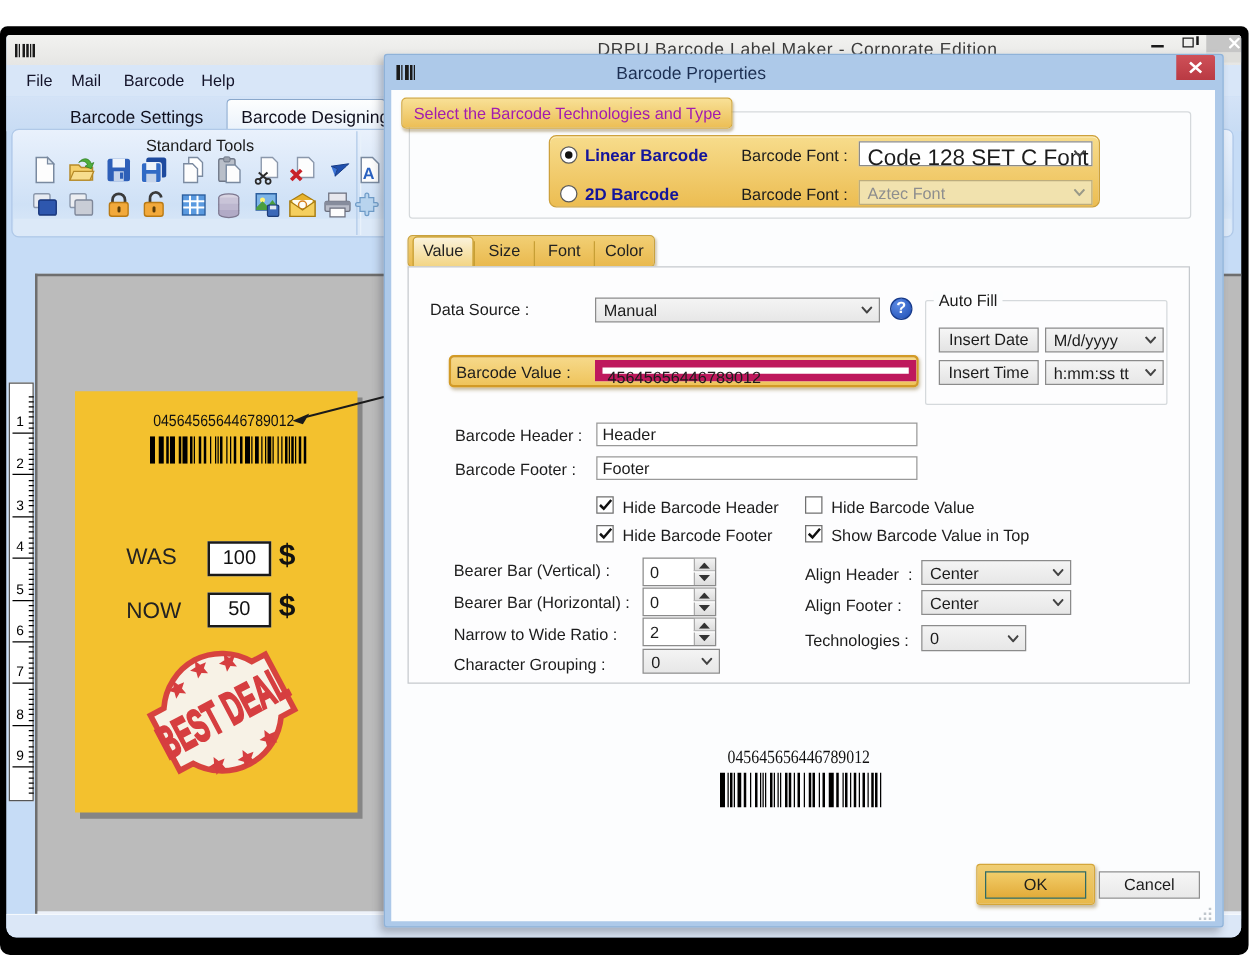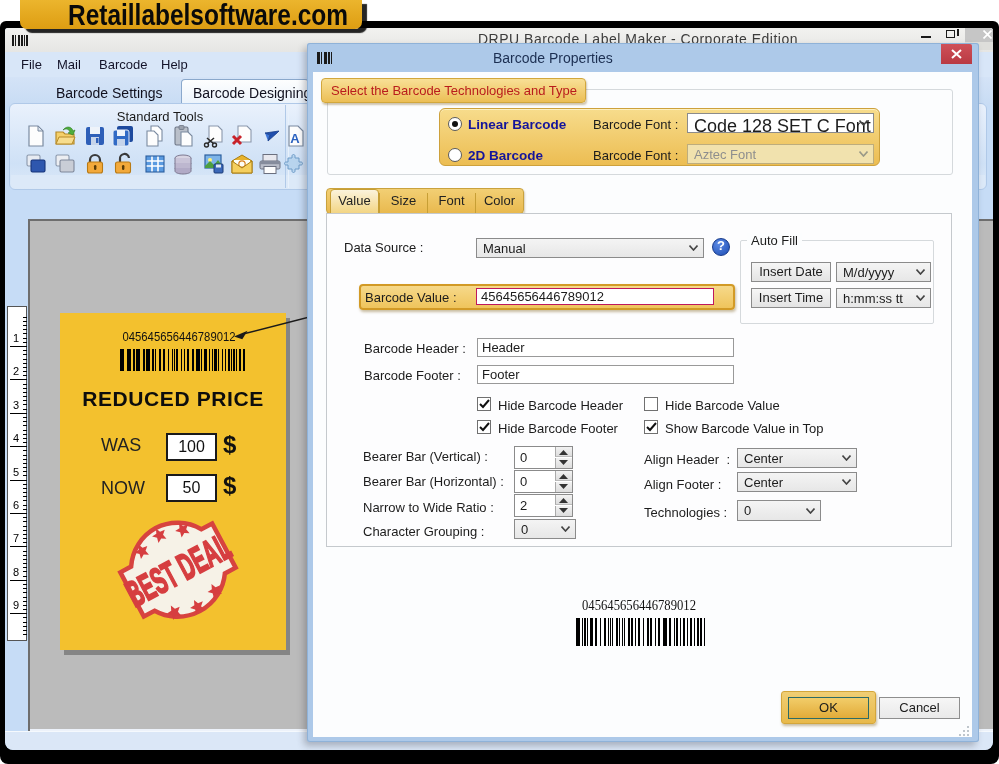--- a/index.html
+++ b/index.html
@@ -328,21 +328,20 @@
               <rect x="105.0" y="0" width="1" height="22"></rect>
               <rect x="108.0" y="0" width="2" height="22"></rect>
               <rect x="111.0" y="0" width="1" height="22"></rect>
               <rect x="113.0" y="0" width="2" height="22"></rect>
               <rect x="116.0" y="0" width="1" height="22"></rect>
               <rect x="119.0" y="0" width="2" height="22"></rect>
               <rect x="123.0" y="0" width="2" height="22"></rect>
             </g>
           </svg>
         </div>
-     <div class="abs" style="left:0;top:74px;width:226px;text-align:center;font-size:21px;font-weight:bold;letter-spacing:0.6px;color:#0d0d0d">REDUCED PRICE</div>
      <div class="abs" style="left:41px;top:122px;width:46px;font-size:18px;color:#222">WAS</div>
      <div class="abs" style="left:106px;top:120px;width:51px;height:28px;background:#fff;border:2px solid #1a1a1a;text-align:center;font-size:16px;color:#111;line-height:24px">100</div>
      <div class="abs" style="left:163px;top:118px;font-size:24px;font-weight:bold;color:#111">$</div>
      <div class="abs" style="left:41px;top:165px;width:46px;font-size:18px;color:#222">NOW</div>
      <div class="abs" style="left:106px;top:161px;width:51px;height:28px;background:#fff;border:2px solid #1a1a1a;text-align:center;font-size:16px;color:#111;line-height:24px">50</div>
      <div class="abs" style="left:163px;top:159px;font-size:24px;font-weight:bold;color:#111">$</div>
      <svg class="abs" style="left:43px;top:182px" width="150" height="150" viewBox="0 0 150 150">
        <g transform="rotate(-28 75 75)">
          <path d="M75 27.5 A47.5 47.5 0 0 1 114.8 50 L127 50 L127 100 L114.8 100 A47.5 47.5 0 0 1 35.2 100 L23 100 L23 50 L35.2 50 A47.5 47.5 0 0 1 75 27.5 Z" fill="#f7f4ef" stroke="#d63e40" stroke-width="4.5" opacity="0.96"></path>
          <text x="75" y="88" text-anchor="middle" textLength="112" lengthAdjust="spacingAndGlyphs" font-family="Liberation Sans" font-weight="bold" font-size="37" fill="#d63e40" stroke="#d63e40" stroke-width="2">BEST DEAL</text>
@@ -360,25 +359,20 @@
        </g>
      </svg>
   </div>
 
   <svg class="abs" style="left:222px;top:268px" width="140" height="50" viewBox="0 0 140 50">
     <path d="M133 8 L16 38" stroke="#1a1a1a" stroke-width="1.5" fill="none"></path>
     <path d="M7 40.5 l13.5 -5.8 -5.2 8.6 z" fill="#1a1a1a"></path>
   </svg>
 </div>
 
-<div class="abs" style="left:20px;top:0;width:342px;height:29px;background:linear-gradient(#ecb52d,#dd9d12);border-radius:0 0 7px 7px;box-shadow:5px 4px 1px rgba(0,0,0,.85)">
-  <svg class="abs" style="left:0;top:0" width="342" height="29">
-        <text x="188" y="25" text-anchor="middle" textLength="280" lengthAdjust="spacingAndGlyphs" font-family="Liberation Sans" font-size="30" font-weight="bold" fill="#0a0a0a">Retaillabelsoftware.com</text>
-      </svg>
-</div>
 
 <div class="abs" style="left:307px;top:43px;width:672px;height:699px;background:#adc9e9;border-radius:3px;box-shadow:0 0 0 1px #8fb2d8 inset, -3px 4px 7px rgba(50,50,60,.3)">
   <div class="abs" style="left:10px;top:9px">
         <svg width="16" height="12" viewBox="0 0 16 12" style="display:block">
           <g fill="#1a1a1a">
             <rect x="0" y="0" width="3" height="12"></rect>
             <rect x="4" y="0" width="1" height="12"></rect>
             <rect x="7" y="0" width="3" height="12"></rect>
             <rect x="11" y="0" width="2" height="12"></rect>
             <rect x="14" y="0" width="1" height="12"></rect>
@@ -389,21 +383,21 @@
   <div class="abs" style="left:634px;top:1px;width:31px;height:20px;background:linear-gradient(#cf5058,#b93a43);border-radius:0 2px 0 0"></div>
   <svg class="abs" style="left:644px;top:6px" width="11" height="10">
         <path d="M1 1l9 8M10 1l-9 8" stroke="#fff" stroke-width="2"></path>
       </svg>
 
   <div class="abs" style="left:6px;top:29px;width:659px;height:665px;background:#fcfdfe"></div>
 
   <div class="abs" style="left:20px;top:46px;width:626px;height:86px;border:1px solid #d5d9dc;border-radius:3px"></div>
 
   <div class="abs" style="left:14px;top:35px;width:265px;height:25px;background:linear-gradient(#f8e096,#ecbe55);border:1px solid #d2a73c;border-radius:4px;box-shadow:1px 2px 2px rgba(120,90,20,.35)"></div>
-  <div class="abs" style="left:24px;top:40px;font-size:13px;color:#b91c1c;white-space:nowrap">Select the Barcode Technologies and Type</div>
+  <div class="abs" style="left:24px;top:40px;font-size:13px;color:#a21caf;white-space:nowrap">Select the Barcode Technologies and Type</div>
 
   <div class="abs" style="left:132px;top:65px;width:441px;height:58px;background:linear-gradient(#f7dc8c,#ecbd52);border:1px solid #cda13c;border-radius:6px;box-shadow:0 1px 0 #fdf0c0 inset"></div>
   <div class="abs" style="left:141px;top:74px;width:14px;height:14px;border-radius:50%;background:#fff;border:1px solid #5a5a5a"></div>
   <div class="abs" style="left:145px;top:78px;width:6px;height:6px;border-radius:50%;background:#111"></div>
   <div class="abs" style="left:161px;top:74px;font-size:13.5px;font-weight:bold;color:#14149b;white-space:nowrap">Linear Barcode</div>
   <div class="abs" style="left:286px;top:74px;font-size:13px;color:#1c1c1c">Barcode Font :</div>
   <div class="abs" style="left:380px;top:70px;width:187px;height:20px;background:#fff;border:1px solid #8b8b8b">
     <div style="position:absolute;left:6px;top:2px;font-size:18px;color:#1c1c1c;white-space:nowrap">Code 128 SET C Font</div>
     <svg class="chev" width="9" height="6">
           <path d="M0.5 0.5l4 4.5 4-4.5" fill="none" stroke="#444" stroke-width="1.6"></path>
@@ -450,21 +444,21 @@
   <div class="abs" style="left:444px;top:245px;width:80px;height:20px;background:linear-gradient(#f6f6f6,#e3e3e3);border:1px solid #8b8b8b;text-align:center;font-size:13px;color:#1c1c1c;line-height:18px">Insert Time</div>
   <div class="combo" style="left:529px;top:245px;width:95px;height:20px">
         <div class="tx">h:mm:ss tt</div>
         <svg class="chev" width="9" height="6">
           <path d="M0.5 0.5l4 4.5 4-4.5" fill="none" stroke="#444" stroke-width="1.6"></path>
         </svg>
       </div>
 
   <div class="abs" style="left:52px;top:241px;width:376px;height:26px;background:linear-gradient(#f6d98a,#efc45c);border:2px solid #d29a26;border-radius:4px;box-shadow:1px 2px 3px rgba(120,90,20,.4)"></div>
   <div class="abs" style="left:58px;top:247px;font-size:13px;color:#1c1c1c;white-space:nowrap">Barcode Value :</div>
-  <div class="abs" style="left:169px;top:245px;width:238px;height:17px;background:#fff;border:1px solid #be185d;font-size:13px;color:#1c1c1c;padding:0 4px;line-height:16px">45645656446789012</div>
+  <div class="abs" style="left:169px;top:245px;width:257px;height:17px;background:#fff;border:6px solid #be185d;font-size:13px;color:#1c1c1c;padding:0 4px;line-height:16px">45645656446789012</div>
 
   <div class="lbl" style="left:57px;top:298px">Barcode Header :</div>
   <div class="field" style="left:170px;top:295px;width:257px;height:19px">Header</div>
   <div class="lbl" style="left:57px;top:325px">Barcode Footer :</div>
   <div class="field" style="left:170px;top:322px;width:257px;height:19px">Footer</div>
 
   <div class="chk" style="left:170px;top:354px"></div>
   <svg class="abs" style="left:172px;top:356px" width="11" height="10">
         <path d="M1 5l3 3 6-7" fill="none" stroke="#111" stroke-width="2"></path>
       </svg>

